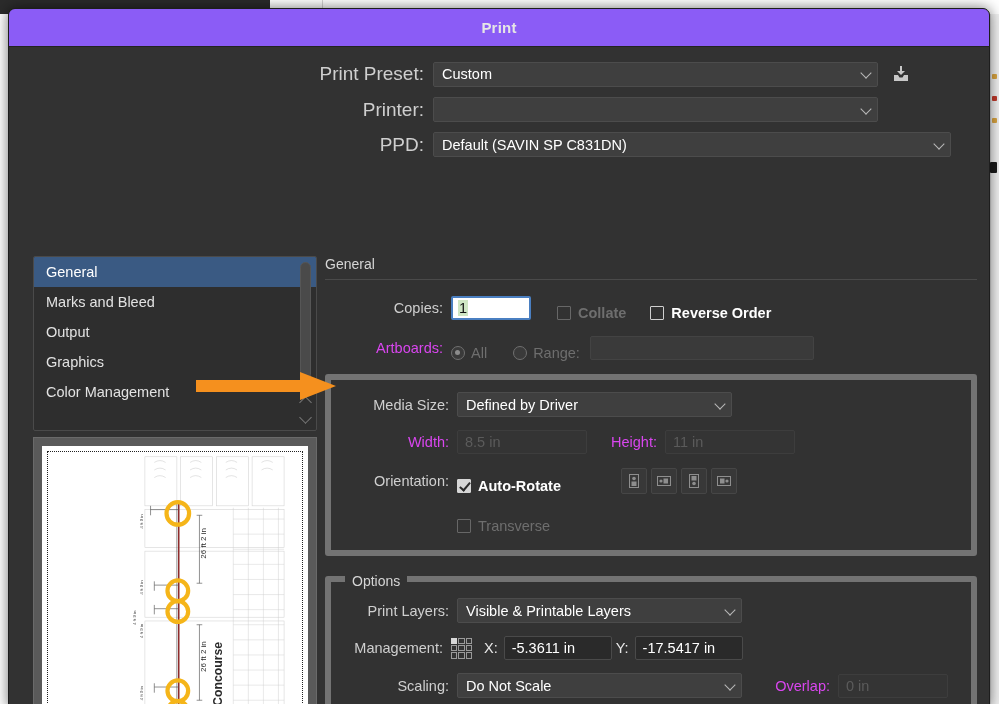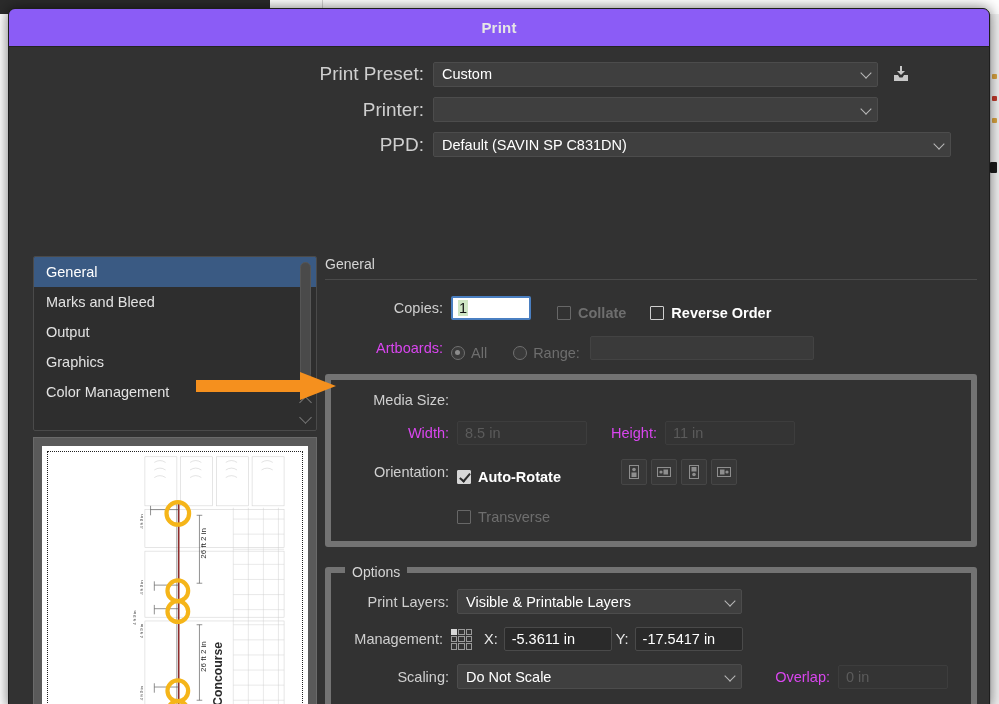--- a/index.html
+++ b/index.html
@@ -373,20 +373,24 @@
           <div class="dark-input empty-range" style="width:224px;margin-left:10px">
             <span></span>
           </div>
         </div>
 
 
         <div class="group boxed" style="padding-top:12px">
 
           <div class="frow">
             <div class="flbl" style="width:112px">Media Size:</div>
+            <div class="select" style="width:275px">
+              <span>Defined by Driver</span>
+              <span class="chev"></span>
+            </div>
           </div>
 
           <div class="frow">
             <div class="flbl dim" style="width:112px">Width:</div>
             <div class="dark-input disabled" style="width:130px">
               <span>8.5 in</span>
             </div>
             <div class="flbl dim" style="width:78px">Height:</div>
             <div class="dark-input disabled" style="width:130px">
               <span>11 in</span>

